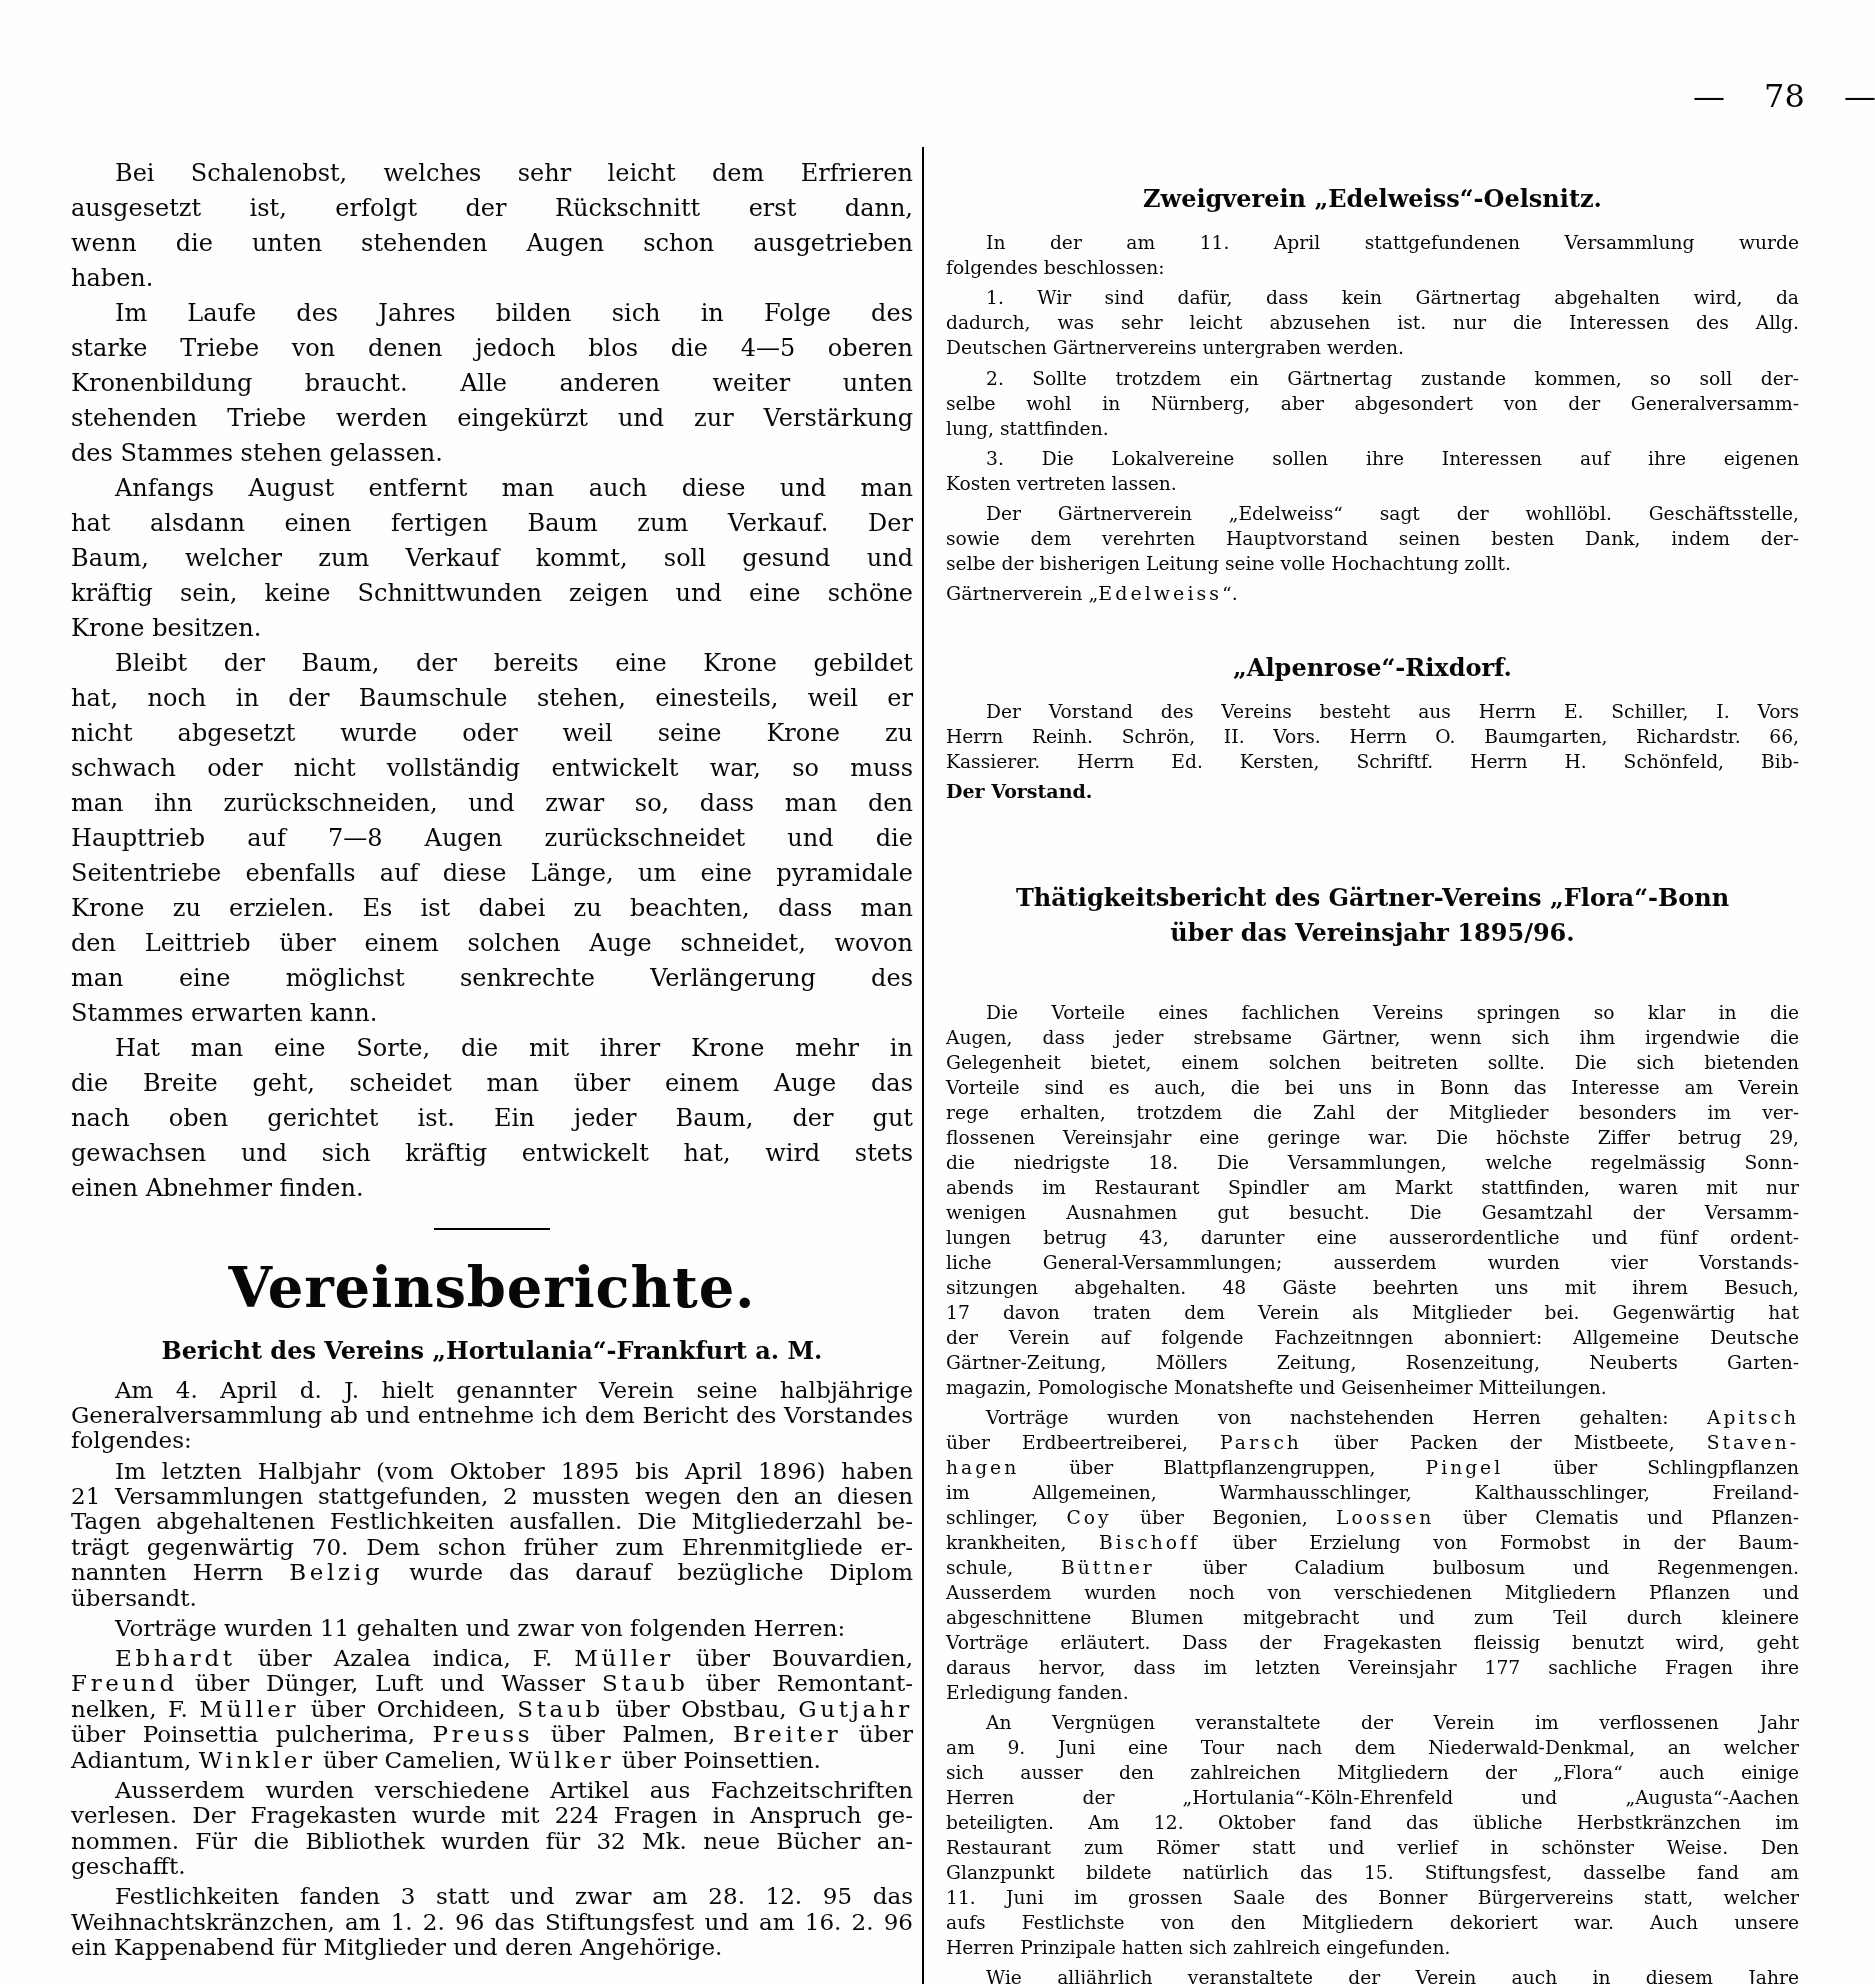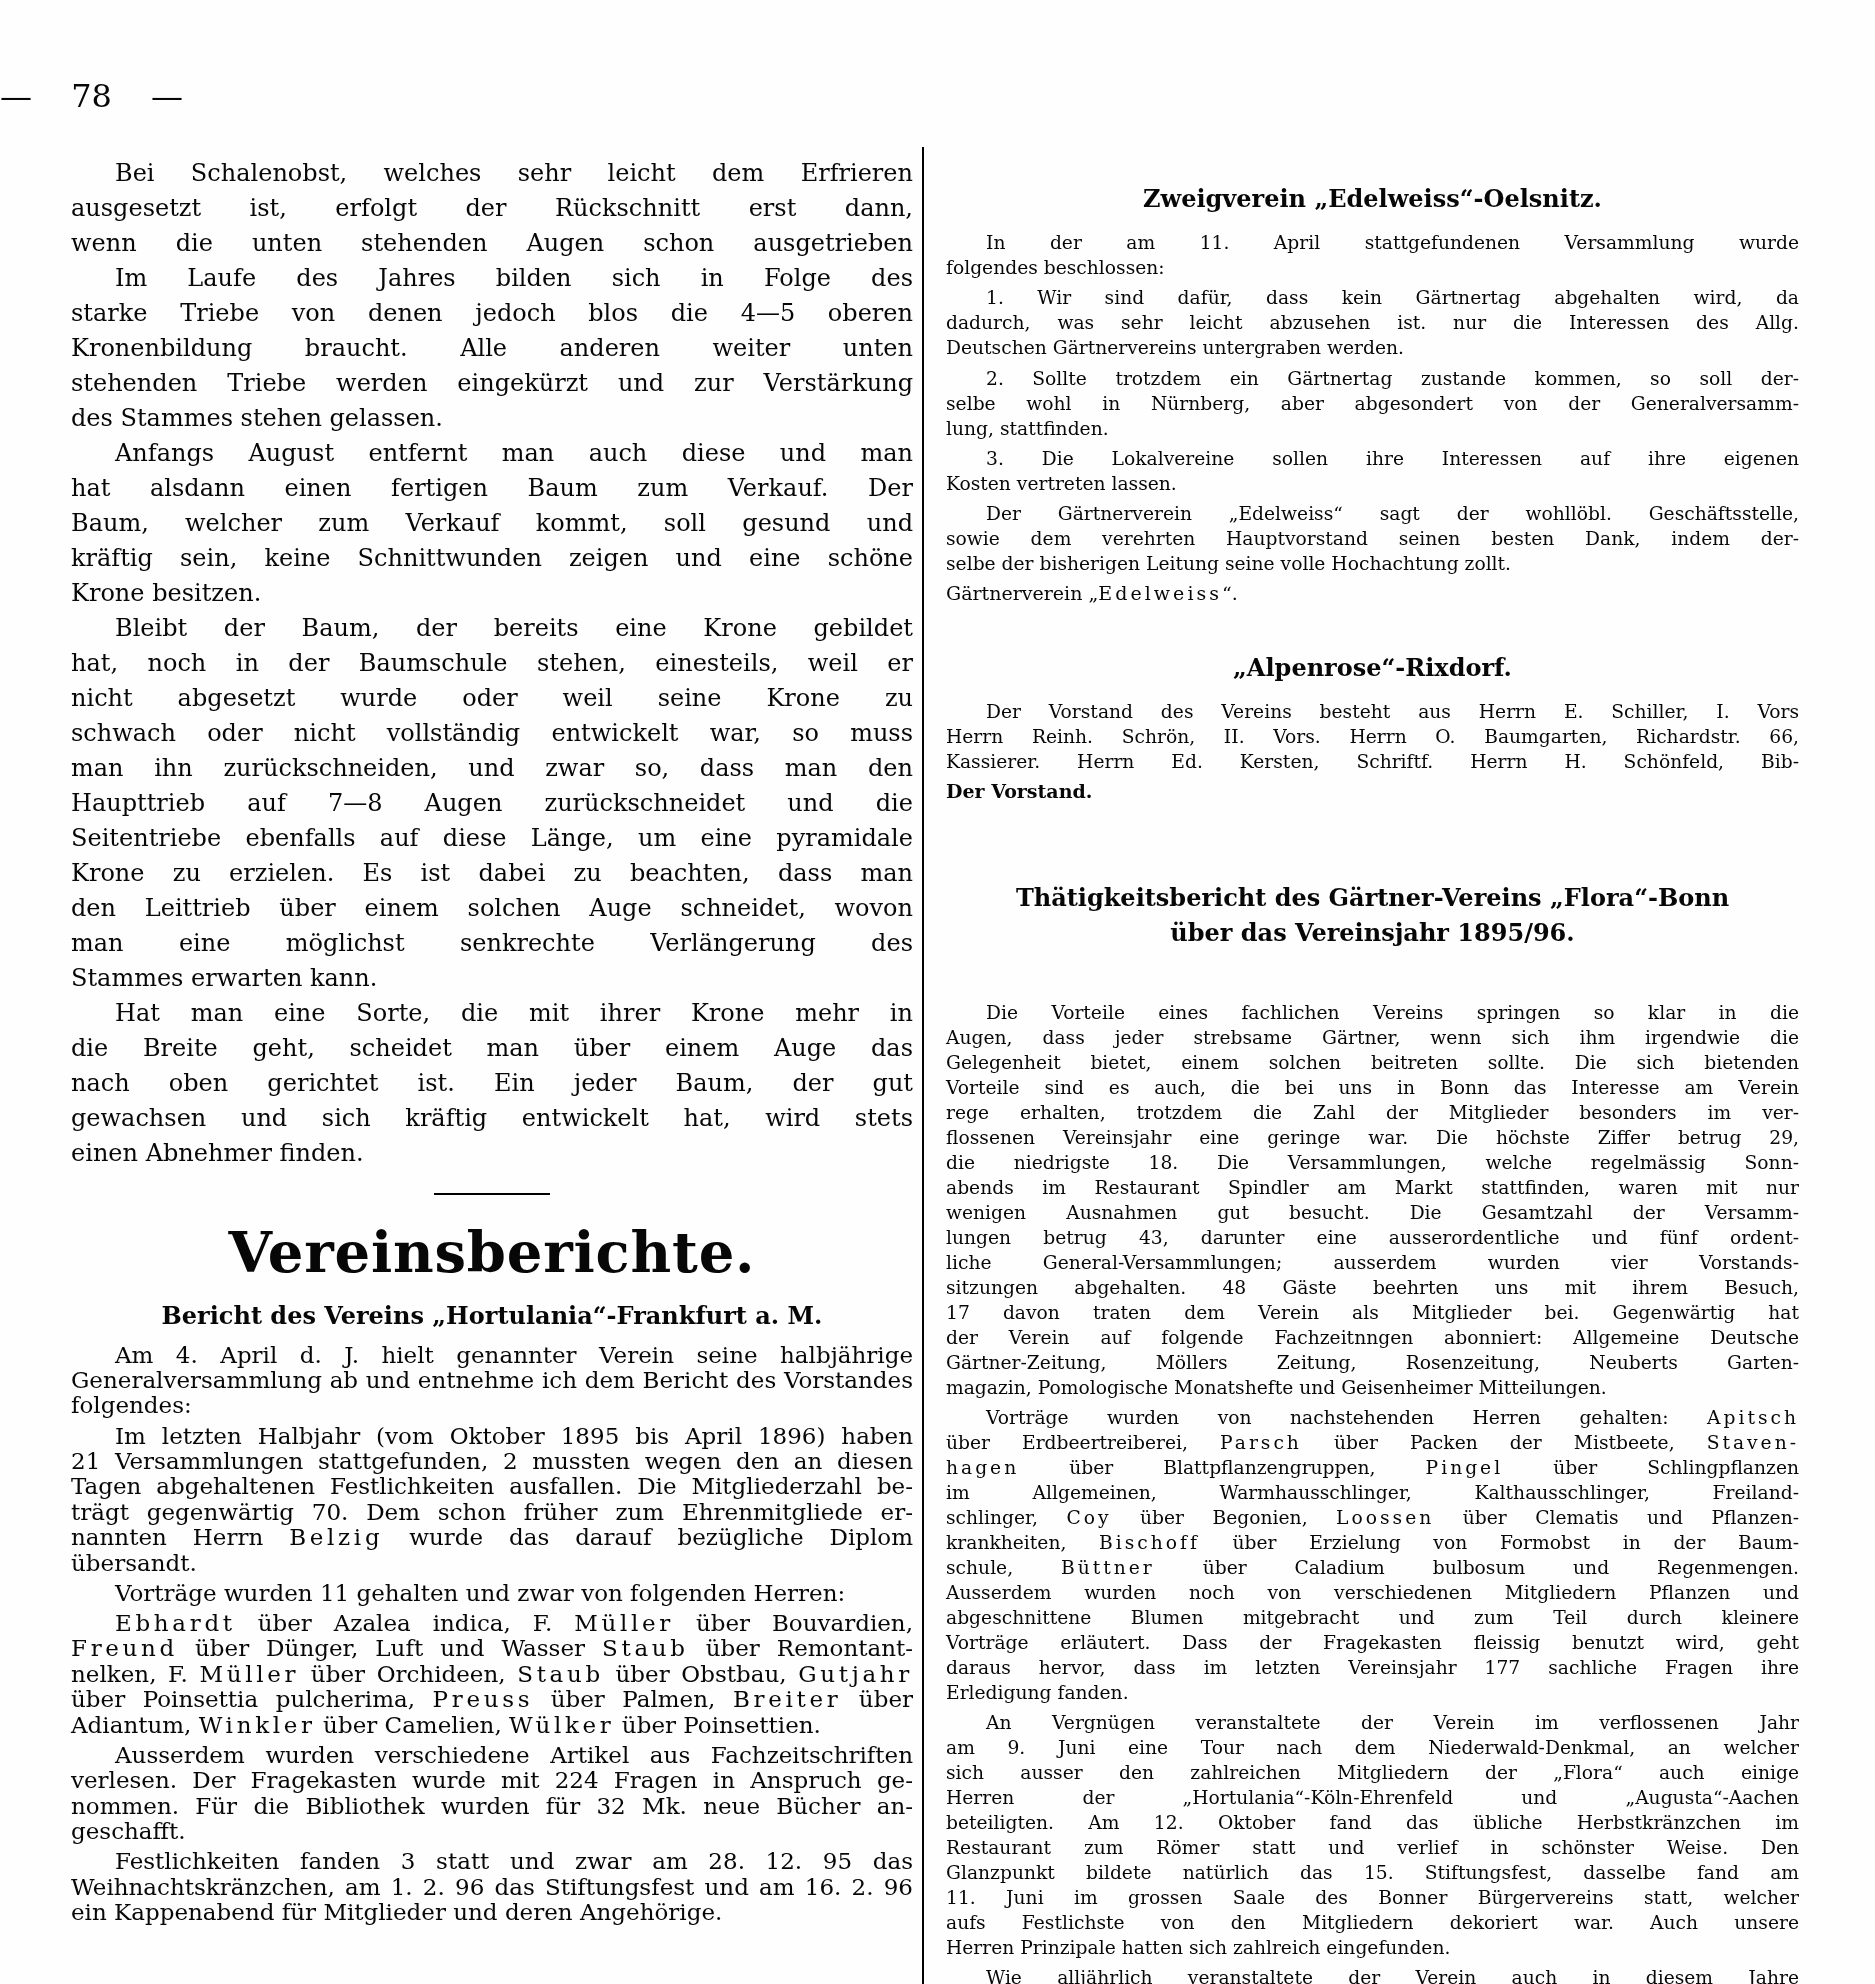--- a/index.html
+++ b/index.html
@@ -4,21 +4,21 @@
 <style>
   * { margin:0; padding:0; box-sizing:border-box; }
   html { background:#ffffff; }
   body {
     width:1876px; height:2626px; position:relative; overflow:hidden;
     background:#fefefe; color:#070707;
     font-family:"DejaVu Serif","Liberation Serif",serif;
   }
   .pageno {
     position:absolute; top:78px; left:0; width:1876px;
-    text-align:left; font-size:32px; line-height:36px; word-spacing:29px;
+    text-align:right; font-size:32px; line-height:36px; word-spacing:29px;
   }
   .divider {
     position:absolute; left:922px; top:147px; width:2.4px; height:2386px;
     background:#000;
   }
   #left-col  { position:absolute; left:71px;  top:156px; width:842px; }
   #right-col { position:absolute; left:946px; top:138px; width:853px; }
 
   .line { text-align:justify; text-align-last:justify; }
   .line.last  { text-align-last:left; }
@@ -64,20 +64,21 @@
 
 <div class="pageno">— 78 —</div>
 <div class="divider"></div>
 
 <div id="left-col">
   <div class="article">
       <div class="para">
         <div class="line first"><span>Bei Schalenobst, welches sehr leicht dem Erfrieren</span></div>
         <div class="line"><span>ausgesetzt ist, erfolgt der Rückschnitt erst dann,</span></div>
         <div class="line"><span>wenn die unten stehenden Augen schon ausgetrieben</span></div>
+        <div class="line last"><span>haben.</span></div>
       </div>
       <div class="para">
         <div class="line first"><span>Im Laufe des Jahres bilden sich in Folge des</span></div>
         <div class="line"><span>starke Triebe von denen jedoch blos die 4—5 oberen</span></div>
         <div class="line"><span>Kronenbildung braucht. Alle anderen weiter unten</span></div>
         <div class="line"><span>stehenden Triebe werden eingekürzt und zur Verstärkung</span></div>
         <div class="line last"><span>des Stammes stehen gelassen.</span></div>
       </div>
       <div class="para">
         <div class="line first"><span>Anfangs August entfernt man auch diese und man</span></div>

